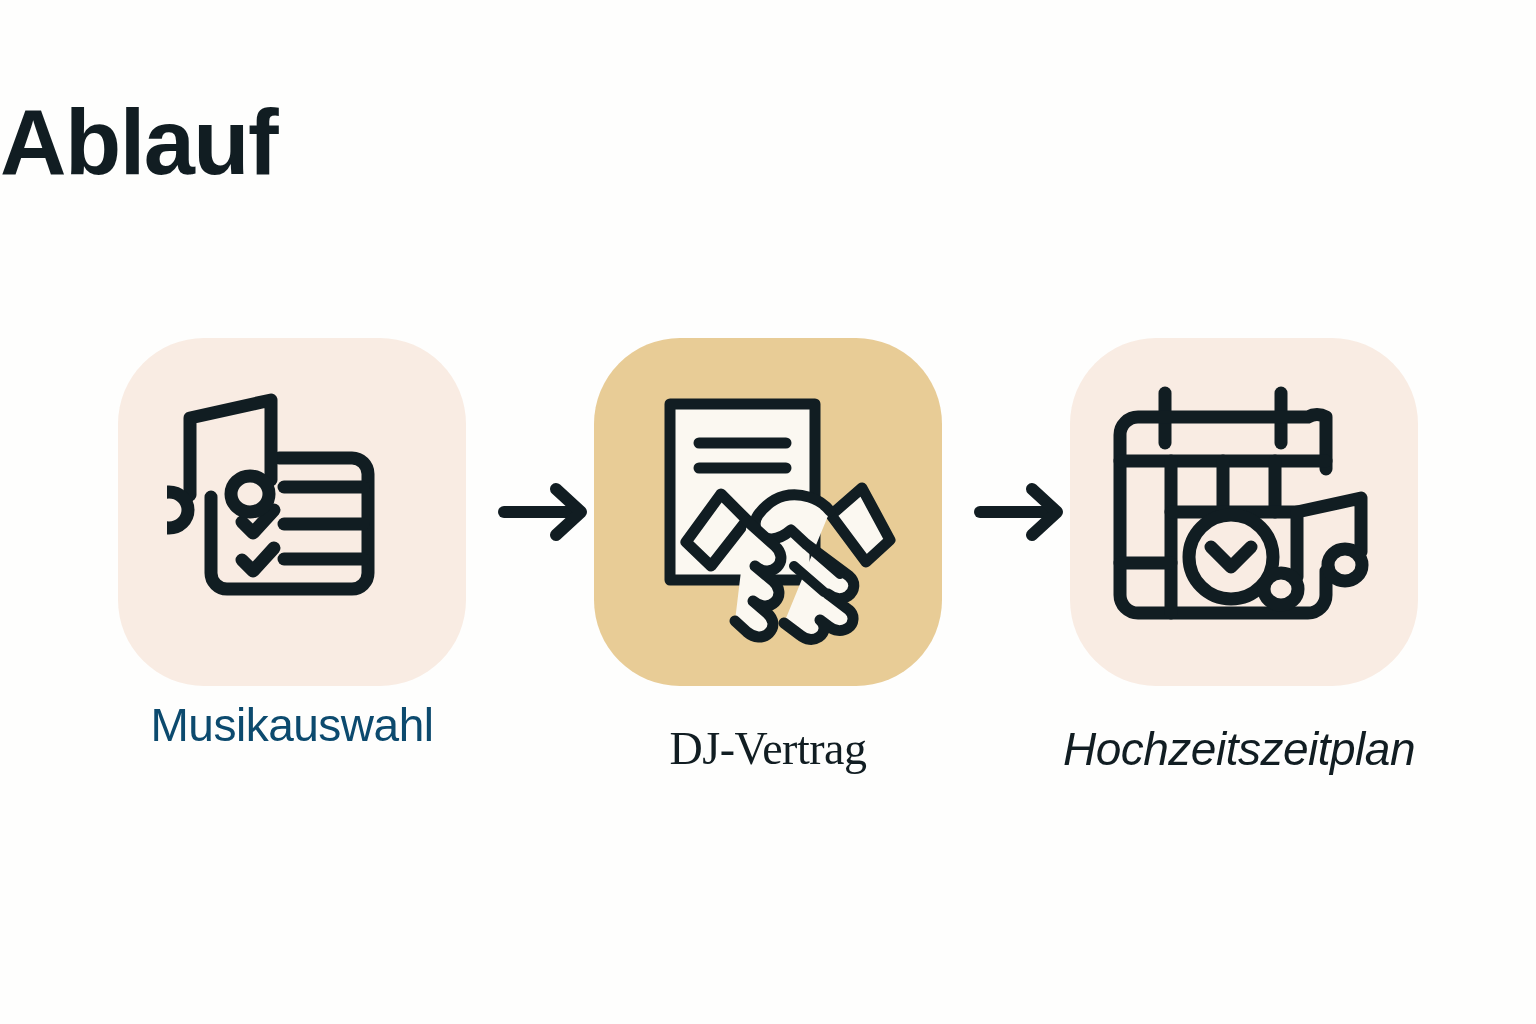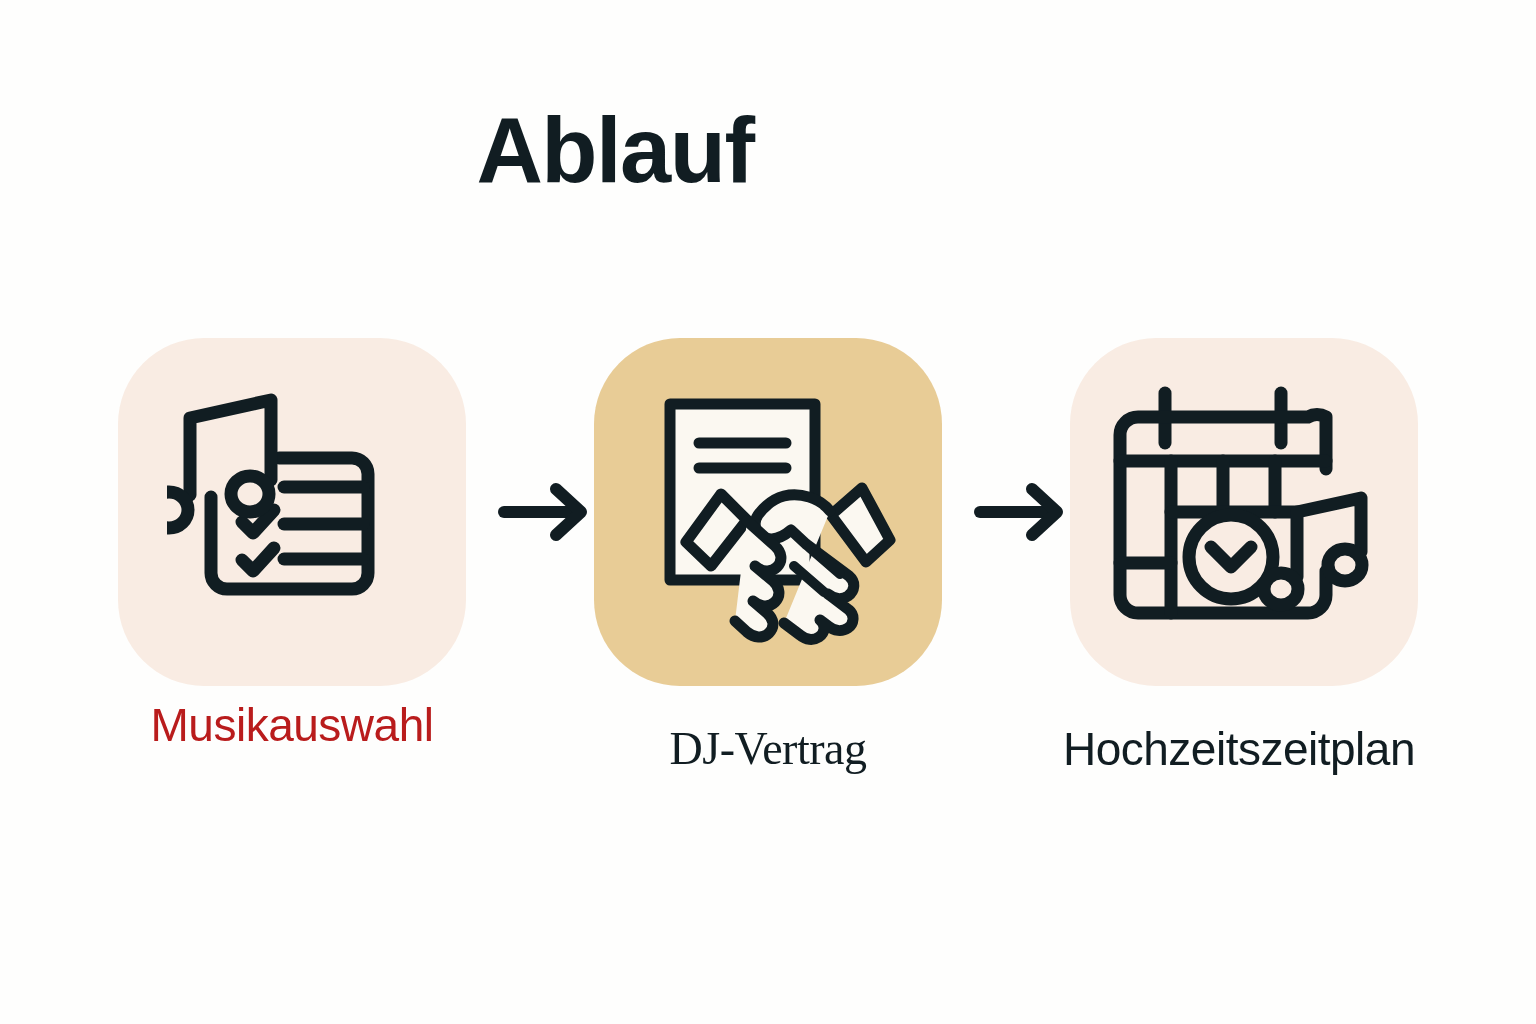--- a/index.html
+++ b/index.html
@@ -15,24 +15,23 @@
     position: relative;
   }
 
   #page-root {
     position: absolute;
     inset: 0;
   }
 
   .title {
     position: absolute;
-    top: 104px;
+    top: 96px;
     left: 0;
     width: 1230px;
-    text-align: center;
     font-size: 92px;
     font-weight: 700;
     letter-spacing: -1.5px;
     color: #111d22;
     line-height: 1.0;
   }
 
   .steps {
     position: absolute;
     top: 338px;
@@ -69,20 +68,21 @@
     text-align: center;
     font-size: 46px;
     font-weight: 400;
     color: #111d22;
     letter-spacing: -0.5px;
     white-space: nowrap;
     line-height: 1.0;
   }
   .step-3 .step-label {
     margin-left: -10px;
+    font-style: italic;
   }
 
   .arrow {
     position: absolute;
     top: 144px;
     width: 96px;
     height: 60px;
   }
   .arrow-1 { left: 380px; }
   .arrow-2 { left: 856px; }
@@ -110,21 +110,21 @@
 
             <polyline points="75,135 86,146 107,123"></polyline>
             <polyline points="75,173 86,184 107,161"></polyline>
 
             <path d="M23 108 L23 31 L104 13 L104 93"></path>
             <ellipse cx="2" cy="123" rx="19" ry="18"></ellipse>
             <ellipse cx="83" cy="107" rx="19" ry="18"></ellipse>
           </g>
         </svg>
       </div>
-      <div class="step-label" style="color: #b91c1c; margin-top: 16px;">Musikauswahl</div>
+      <div class="step-label" style="color: #0c4a6e; margin-top: 16px;">Musikauswahl</div>
     </div>
 
     <div class="arrow arrow-1">
       <svg width="96" height="60" viewBox="0 0 96 60">
         <g fill="none" stroke="#111d22" stroke-width="12" stroke-linecap="round" stroke-linejoin="round">
           <line x1="6" y1="30" x2="80" y2="30"></line>
           <polyline points="58,7 83,30 58,53"></polyline>
         </g>
       </svg>
     </div>

